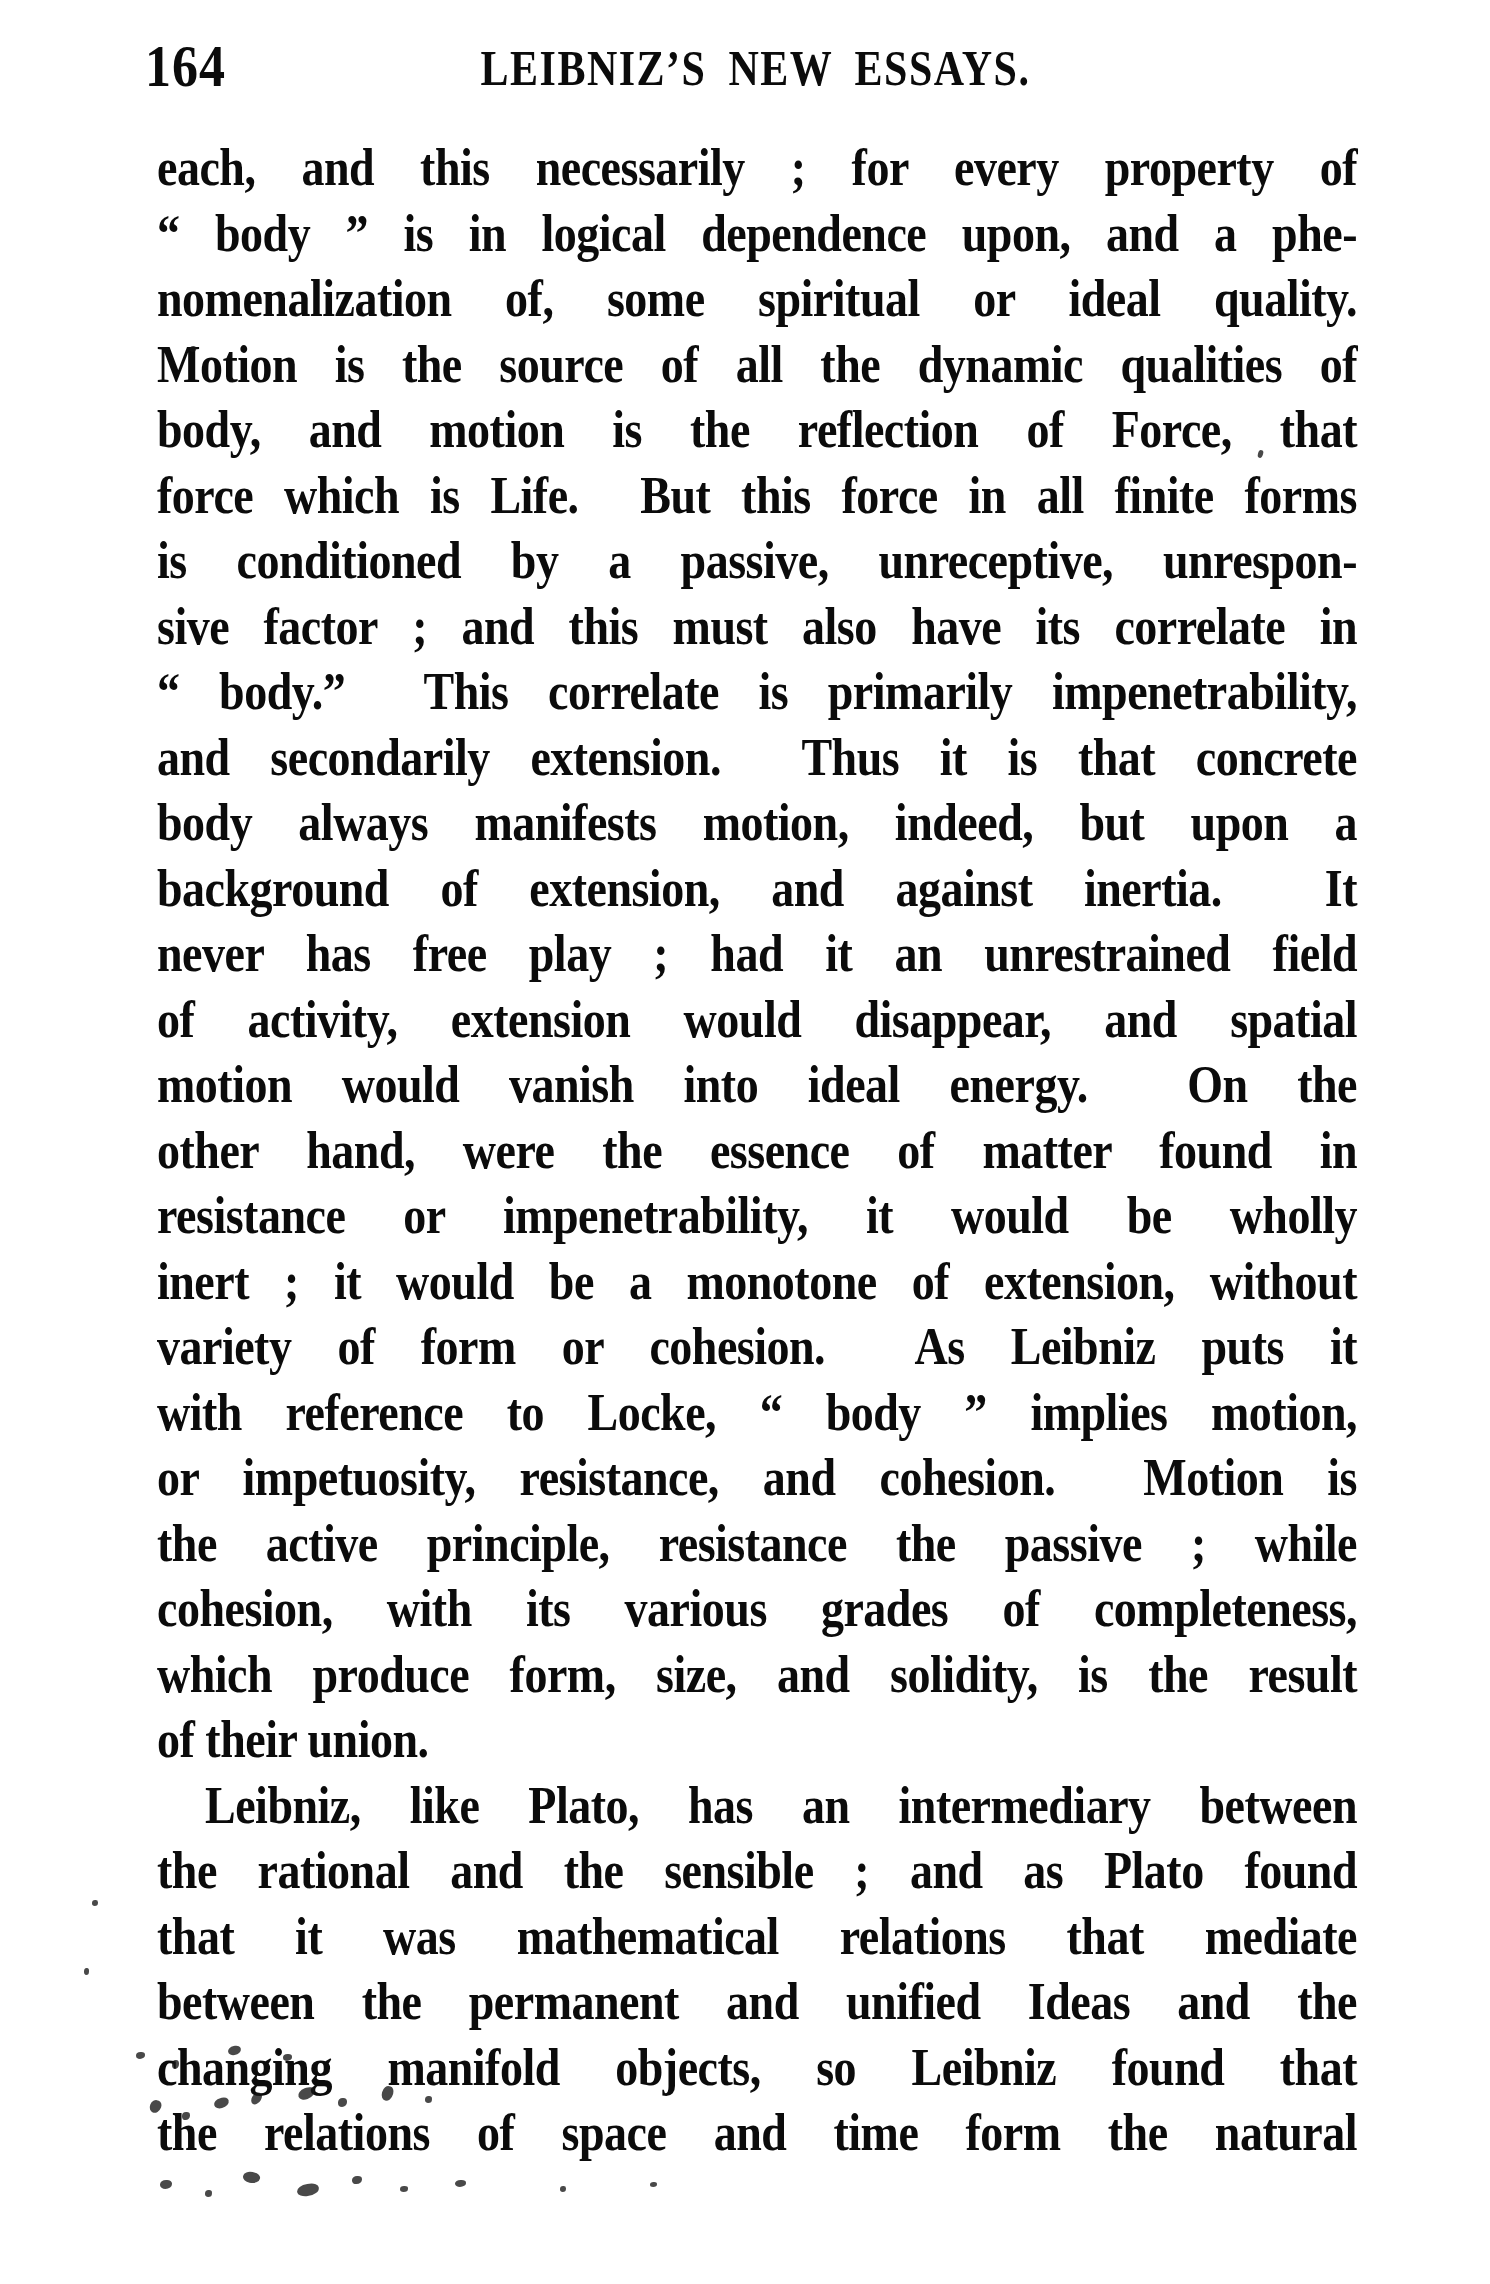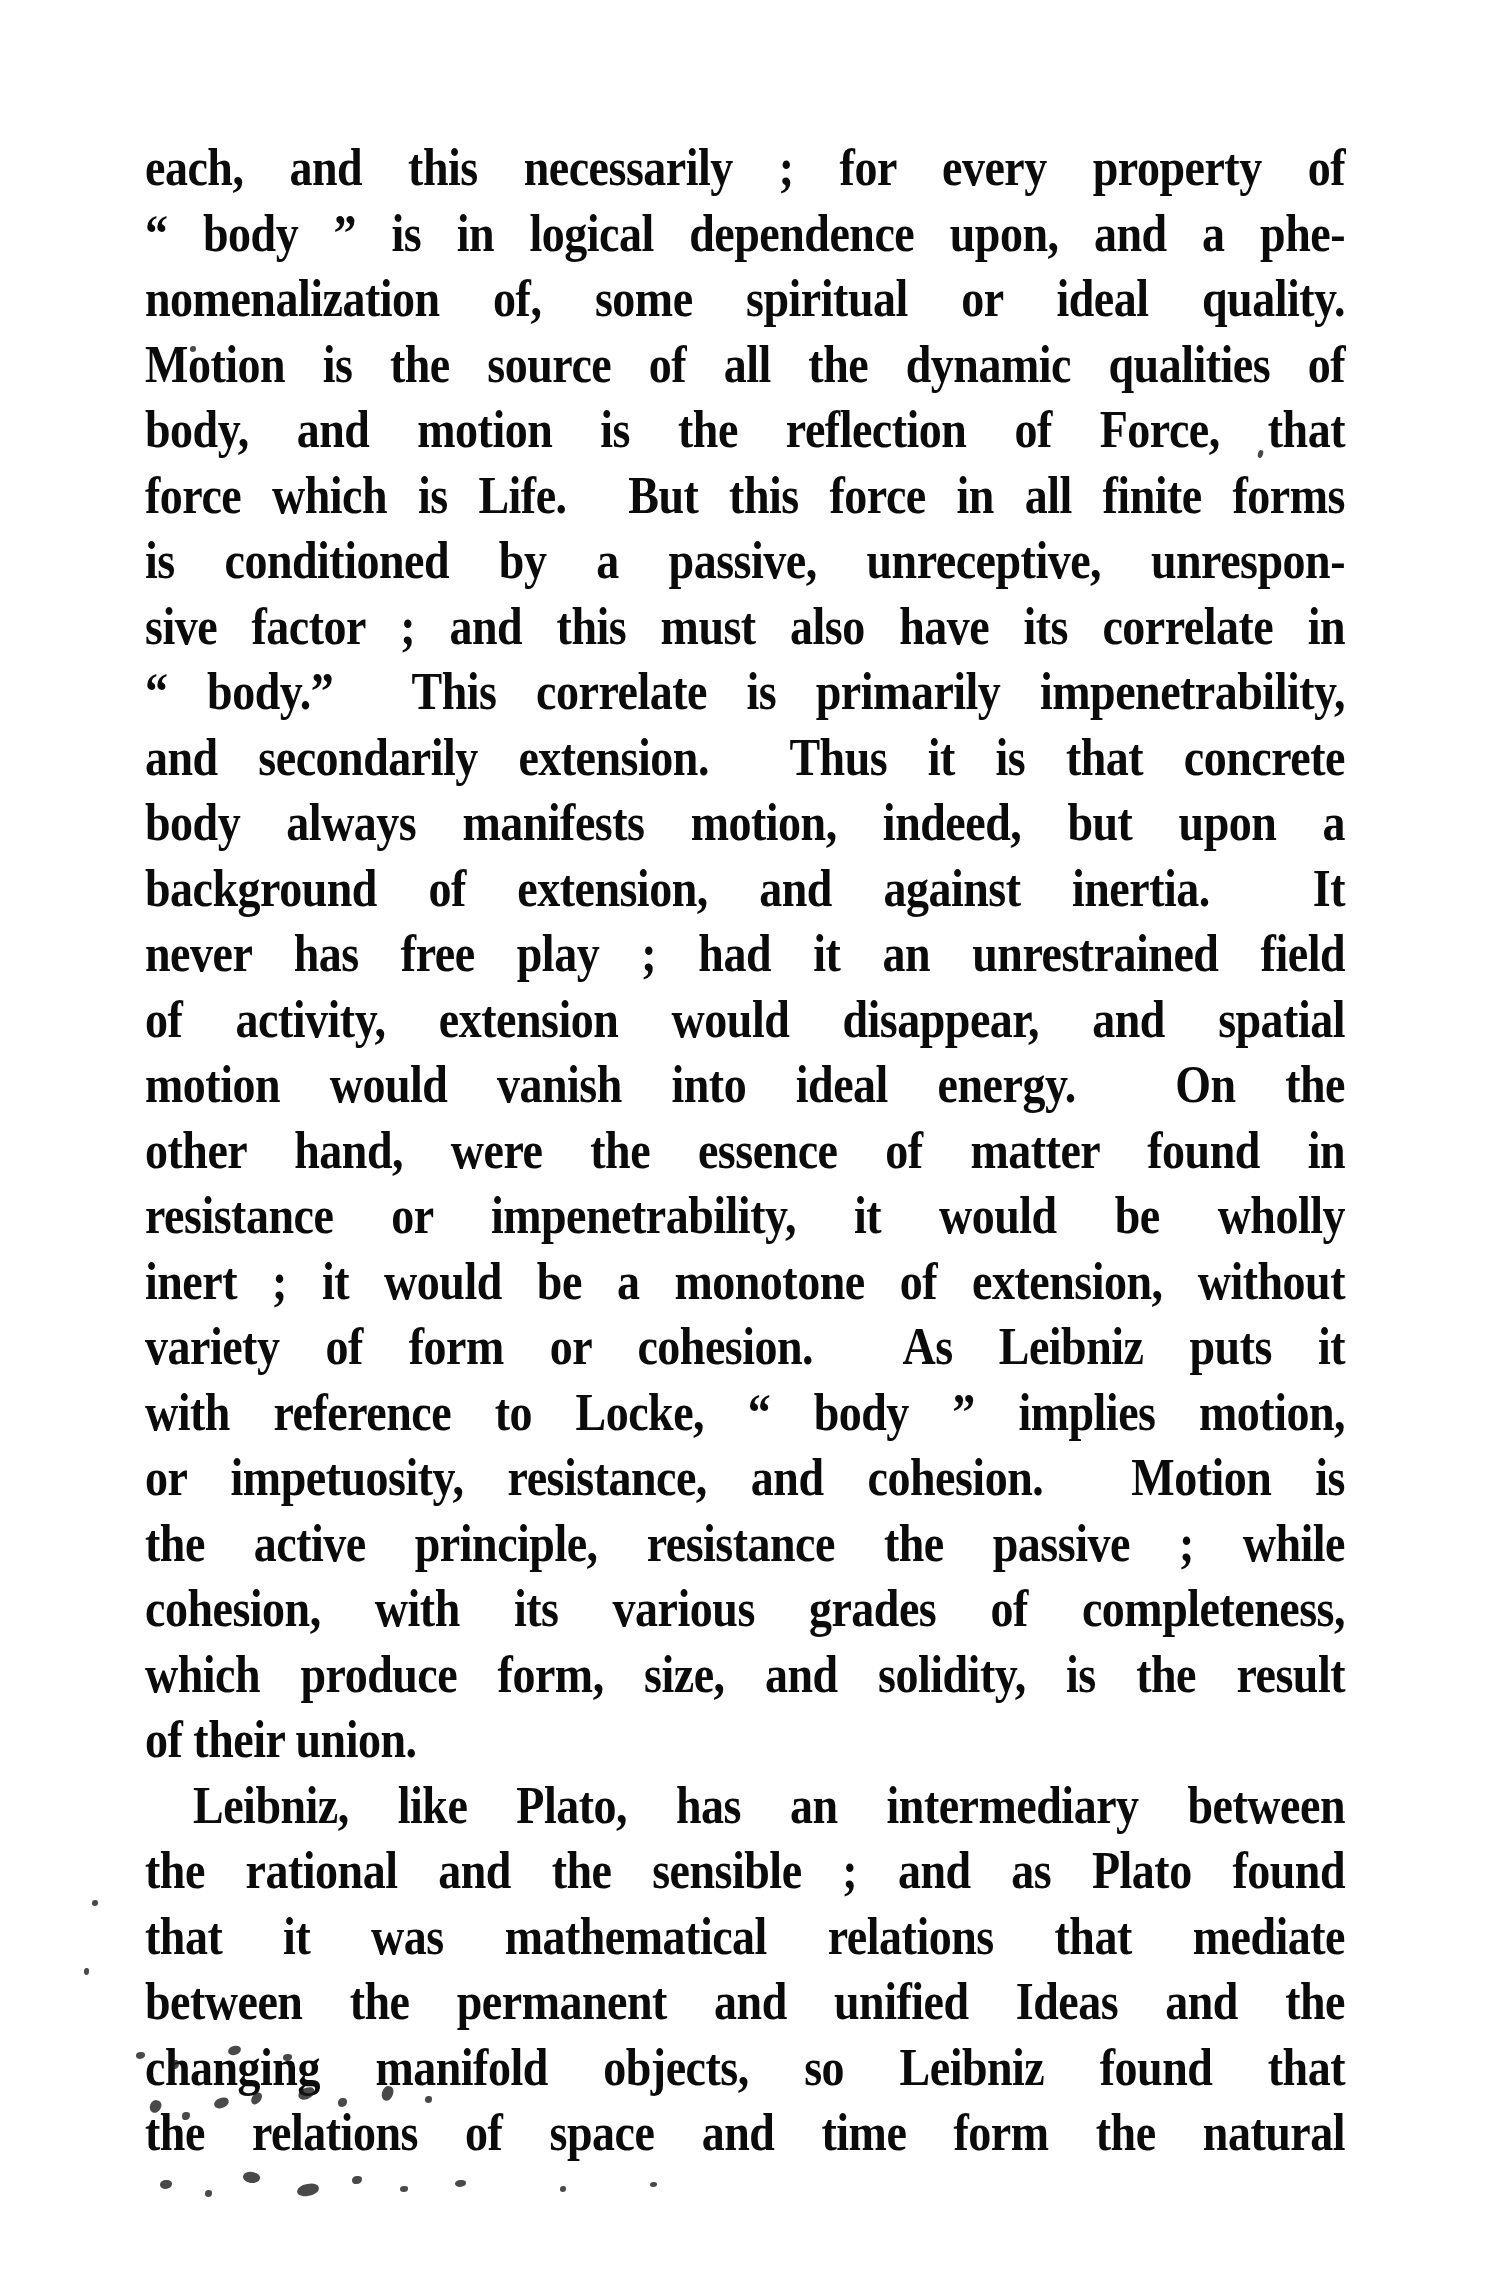--- a/index.html
+++ b/index.html
@@ -41,21 +41,21 @@
     letter-spacing: 1.5px;
     word-spacing: 10px;
     transform: scaleY(1.2);
     transform-origin: center bottom;
     white-space: nowrap;
   }
   
   .text-block {
     position: absolute;
     top: 135px;
-    left: 145px;
+    left: 157px;
     width: 1200px;
   }
   .line {
     font-size: 46px;
     font-weight: 700;
     line-height: 65.5px;
     height: 65.5px;
     letter-spacing: -0.5px;
     text-align: justify;
     text-align-last: justify;
@@ -72,20 +72,24 @@
     background: #161616;
     opacity: 0.78;
     border-radius: 50% 40% 55% 45%;
   }
 </style>
 </head>
 <body>
 
 <div class="page">
 
+  <div class="running-head">
+    <div class="page-number">164</div>
+    <div class="running-title">LEIBNIZ’S NEW ESSAYS.</div>
+  </div>
 
   <div class="text-block">
     <div class="line">each, and this necessarily&nbsp;; for every property of</div>
     <div class="line">“ body ” is in logical dependence upon, and a phe-</div>
     <div class="line">nomenalization of, some spiritual or ideal quality.</div>
     <div class="line">Motion is the source of all the dynamic qualities of</div>
     <div class="line">body, and motion is the reflection of Force, that</div>
     <div class="line">force which is Life.&nbsp; But this force in all finite forms</div>
     <div class="line">is conditioned by a passive, unreceptive, unrespon-</div>
     <div class="line">sive factor&nbsp;; and this must also have its correlate in</div>

